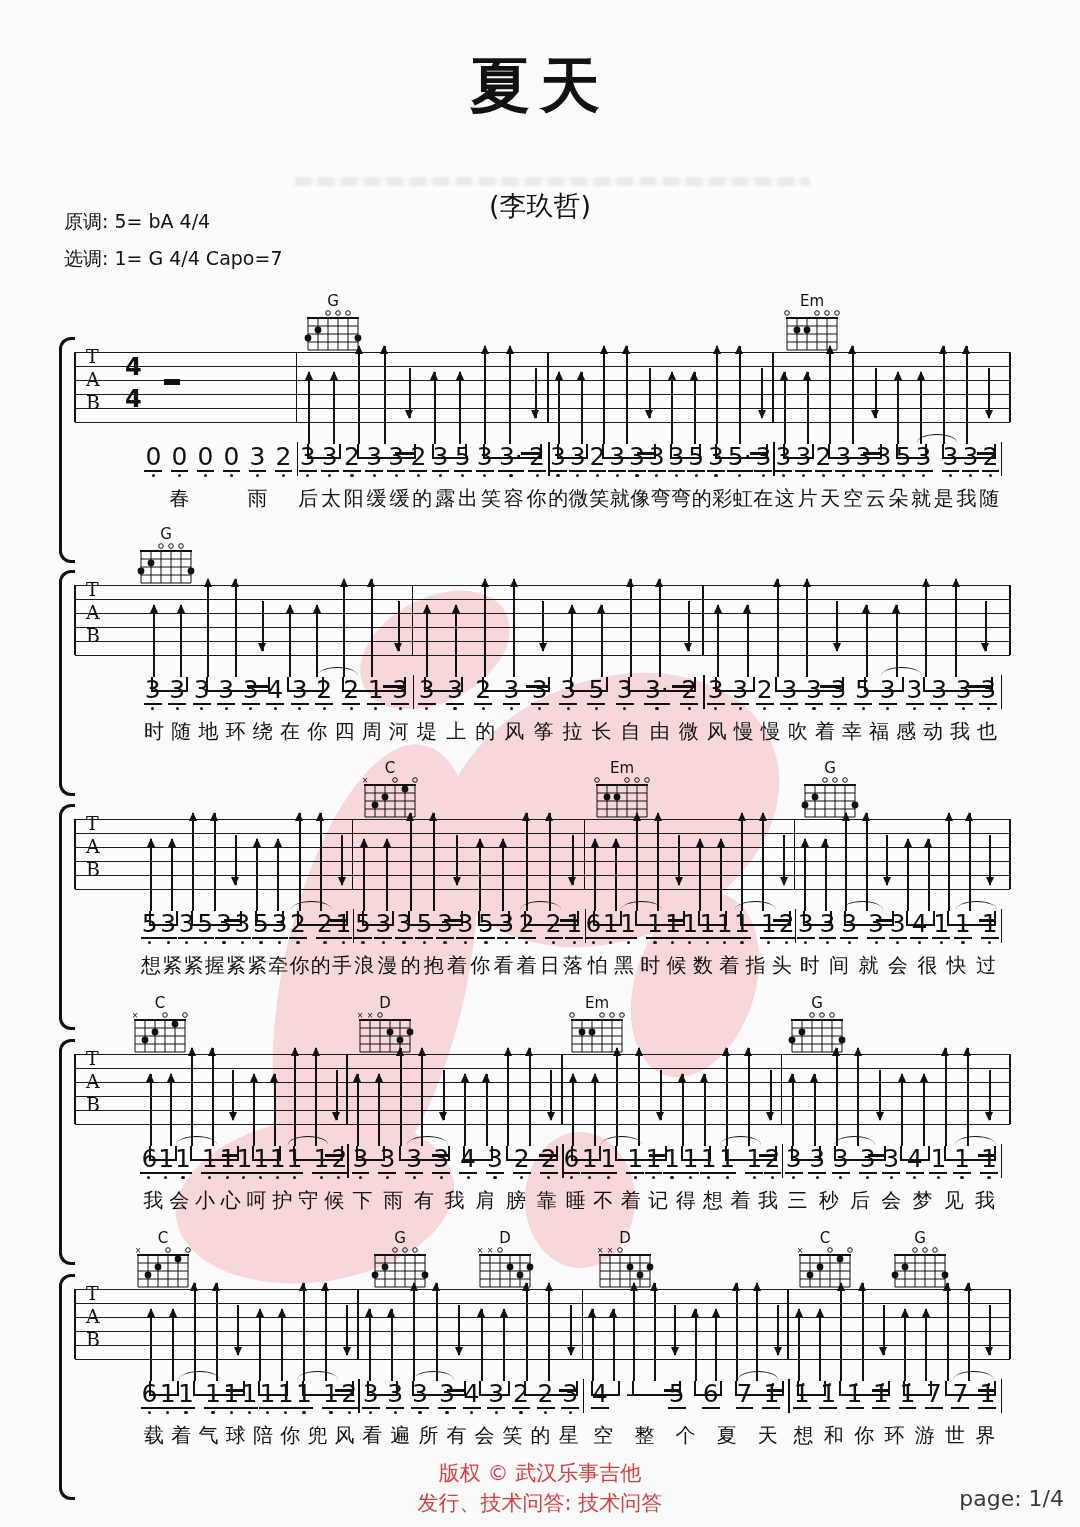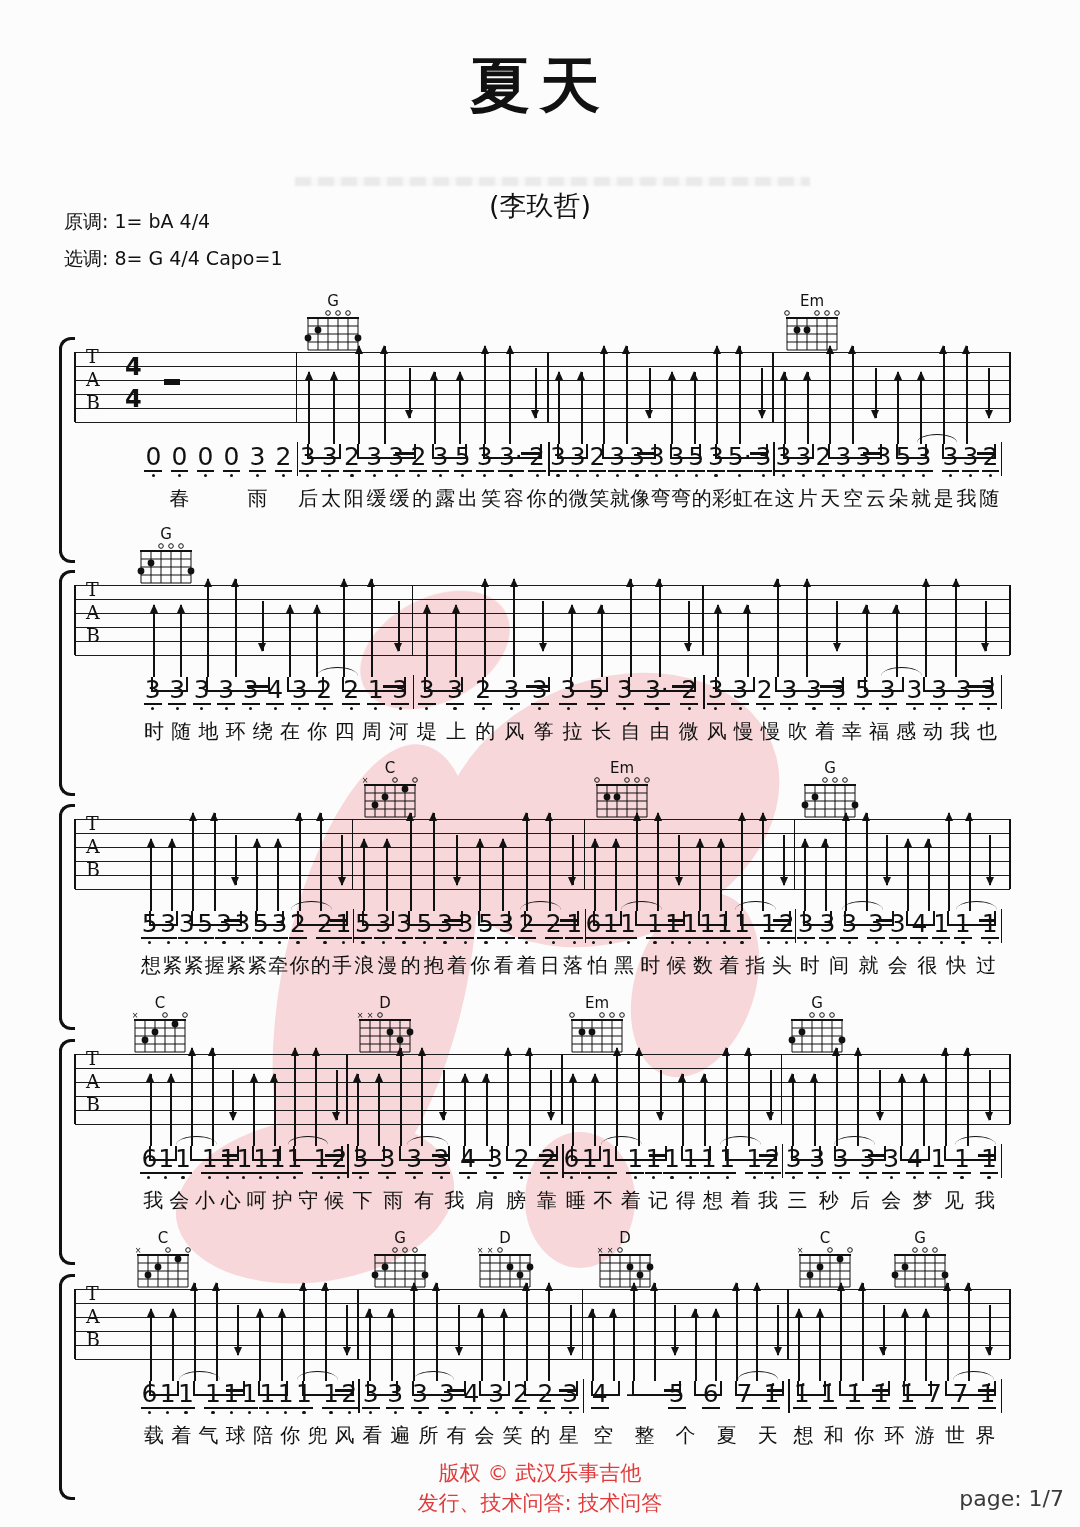--- a/index.html
+++ b/index.html
@@ -68,22 +68,22 @@
     <ellipse class="wmfill" cx="175" cy="645" rx="140" ry="82" transform="rotate(-8 175 645)" fill="#f5c3c6"></ellipse>
     <ellipse class="wmfill" cx="440" cy="645" rx="55" ry="68" fill="#f5c3c6"></ellipse>
     <ellipse class="wmfill" cx="555" cy="430" rx="60" ry="95" transform="rotate(18 555 430)" fill="#f5c3c6"></ellipse>
   </g>
 </svg>
 
 <div id="wmstrip"></div>
 
 <div id="title">夏天</div>
 <div id="artist">(李玖哲)</div>
-<div id="key1" class="keyline">原调: 1= bA 4/4</div>
-<div id="key2" class="keyline">选调: 8=  G 4/4  Capo=1</div>
+<div id="key1" class="keyline">原调: 5= bA 4/4</div>
+<div id="key2" class="keyline">选调: 1=  G 4/4  Capo=7</div>
 
 <div id="score">
     <div class="system" style="top: 295px;">
       <div class="brace"></div>
       <div class="chord" style="left: 304px;"><div class="chordname">G</div><svg width="58" height="46">
           <rect x="3" y="9" width="52" height="2" fill="#111111"></rect>
           <line x1="4" x2="54" y1="18" y2="18" stroke="#111111" stroke-width="1"></line>
           <line x1="4" x2="54" y1="26" y2="26" stroke="#111111" stroke-width="1"></line>
           <line x1="4" x2="54" y1="34" y2="34" stroke="#111111" stroke-width="1"></line>
           <line x1="4" x2="54" y1="42" y2="42" stroke="#111111" stroke-width="1"></line>
@@ -1627,13 +1627,13 @@
           <span class="lchar">游</span>
           <span class="lchar">世</span>
           <span class="lchar">界</span>
         </div>
       </div>
     </div>
   </div>
 
 <div id="copy1" class="footline">版权 © 武汉乐事吉他</div>
 <div id="copy2" class="footline">发行、技术问答: 技术问答</div>
-<div id="pagelabel">page: 1/7</div>
+<div id="pagelabel">page: 1/4</div>
 
 </body></html>

